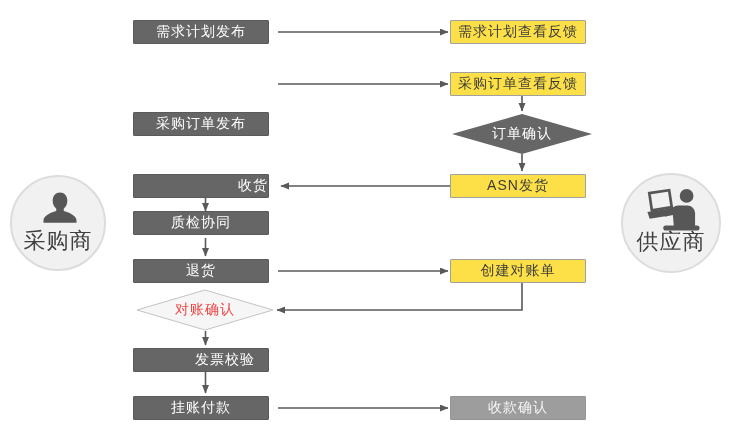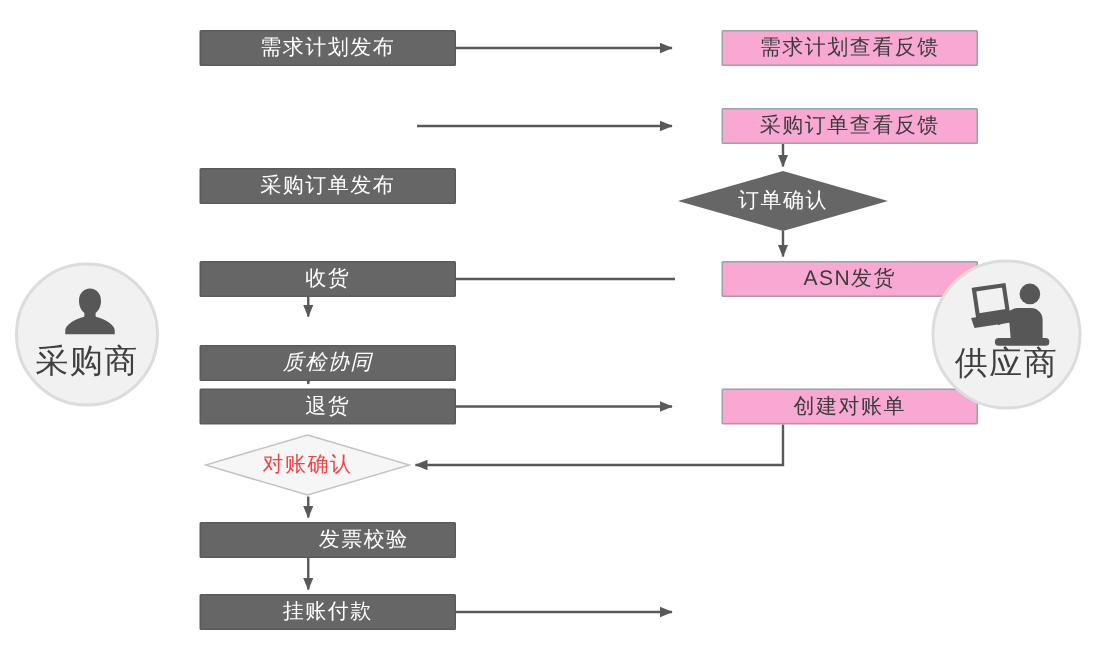--- a/index.html
+++ b/index.html
@@ -1,26 +1,26 @@
 <!DOCTYPE html>
 <html><head>
 <meta charset="utf-8">
 <style>
   html,body{margin:0;padding:0;background:#fff;}
   .canvas{
     position:relative;width:731px;height:436px;background:#ffffff;overflow:hidden;
     font-family:"Liberation Sans","DejaVu Sans",sans-serif;
   }
   .node{
-    position:absolute;width:171px;height:24px;box-sizing:border-box;
+    position:absolute;width:136px;height:24px;box-sizing:border-box;
     display:flex;align-items:center;justify-content:center;
     font-size:14px;border-radius:1px;letter-spacing:1px;
   }
   .dark{background:#666666;border:1px solid #5a5a5a;color:#ffffff;}
-  .light{background:#f9a8d4;border:1px solid #a0a0a0;color:#3c3c3c;margin-left:31px;}
+  .light{background:#fde047;border:1px solid #a0a0a0;color:#3c3c3c;}
   .mid{background:#9d9d9d;border:1px solid #959595;color:#f5f5f5;}
   .diamond{position:absolute;display:flex;align-items:center;justify-content:center;}
   .diamond svg{position:absolute;left:0;top:0;width:100%;height:100%;}
   .diamond span{position:relative;font-size:14px;letter-spacing:1px;}
   .diamond.dk span{color:#ffffff;}
   .diamond.lt span{color:#ef4444;}
   .actor{
     position:absolute;border-radius:50%;background:#f1f1f1;border:2px solid #dcdcdc;
     box-sizing:border-box;
   }
@@ -57,24 +57,24 @@
       <path d="M278,408 L448,408" marker-end="url(#ah)"></path>
     </g>
   </svg>
 
   <div class="node dark" style="left:133px;top:20px;">
       <span>需求计划发布</span>
     </div>
   <div class="node dark" style="left:133px;top:72px;margin-top:40px;">
       <span>采购订单发布</span>
     </div>
-  <div class="node dark" style="left:133px;top:174px;">
+  <div class="node dark" style="left:133px;top:174px;justify-content:flex-end;">
       <span>收货</span>
     </div>
-  <div class="node dark" style="left:133px;top:230px;font-style:italic;">
+  <div class="node dark" style="left:133px;top:211px;">
       <span>质检协同</span>
     </div>
   <div class="node dark" style="left:133px;top:259px;">
       <span>退货</span>
     </div>
   <div class="node dark" style="left:133px;top:348px;padding-left:48px;">
       <span>发票校验</span>
     </div>
   <div class="node dark" style="left:133px;top:396px;">
       <span>挂账付款</span>
@@ -84,20 +84,23 @@
       <span>需求计划查看反馈</span>
     </div>
   <div class="node light" style="left:450px;top:72px;">
       <span>采购订单查看反馈</span>
     </div>
   <div class="node light" style="left:450px;top:174px;">
       <span>ASN发货</span>
     </div>
   <div class="node light" style="left:450px;top:259px;">
       <span>创建对账单</span>
+    </div>
+  <div class="node mid" style="left:450px;top:396px;">
+      <span>收款确认</span>
     </div>
 
   <div class="diamond dk" style="left:452px;top:114px;width:140px;height:40px;">
     <svg viewBox="0 0 140 40" preserveAspectRatio="none">
       <polygon points="70,0 140,20 70,40 0,20" fill="#666666"></polygon>
     </svg>
     <span>订单确认</span>
   </div>
 
   <div class="diamond lt" style="left:136px;top:289px;width:138px;height:42px;">

